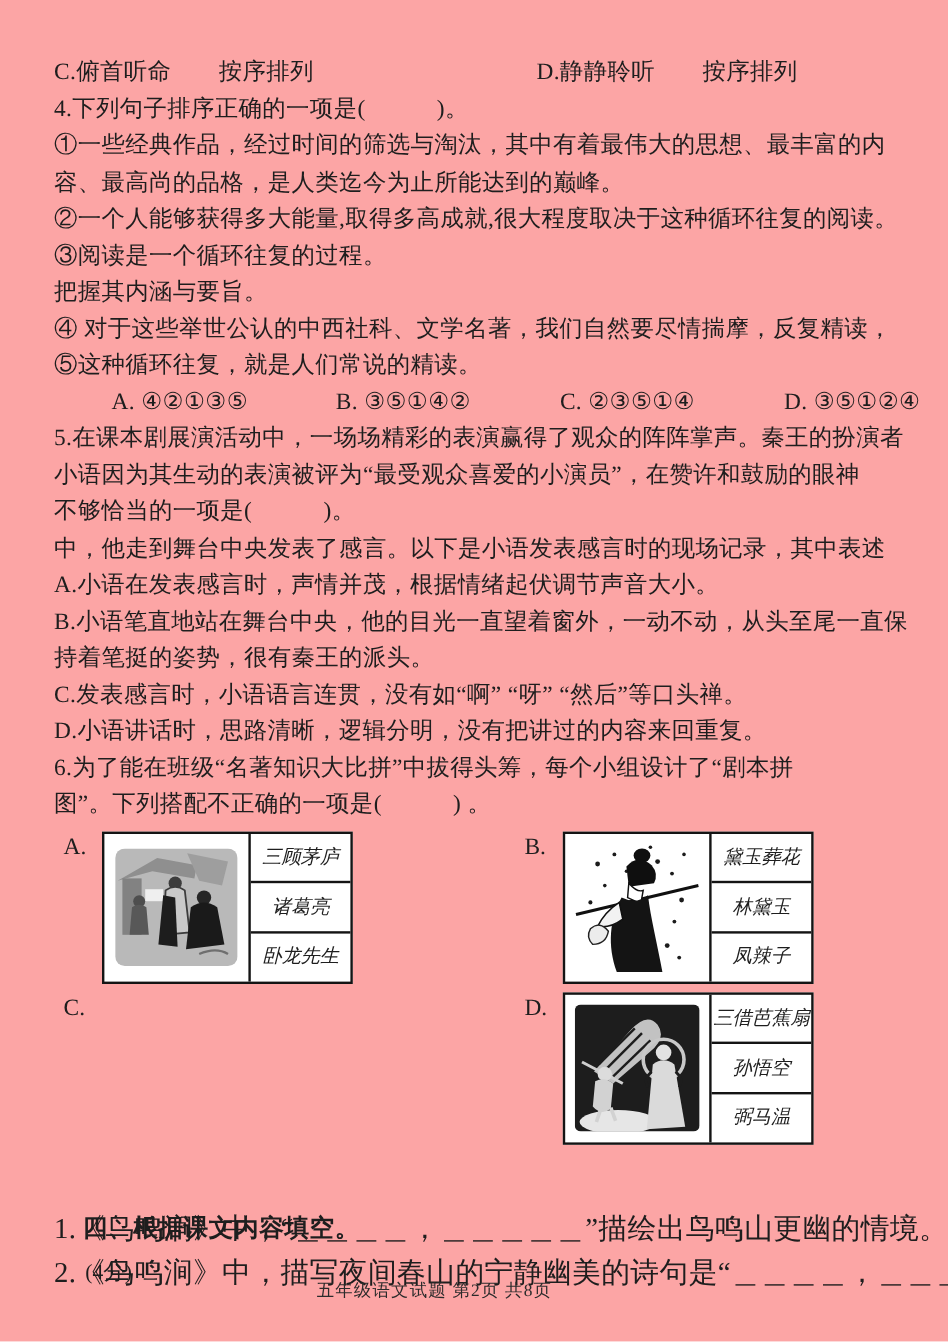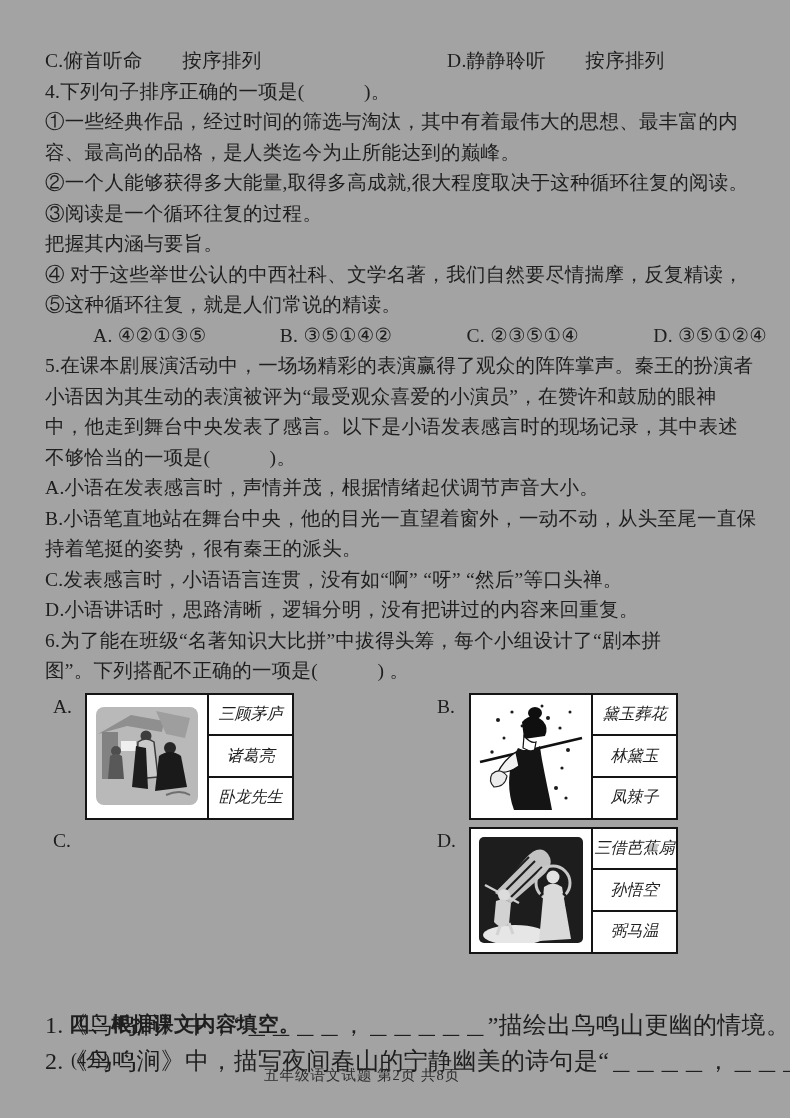--- a/index.html
+++ b/index.html
@@ -1,17 +1,17 @@
 <!DOCTYPE html>
 <html><head>
 <meta charset="utf-8">
 <style>
   html,body{margin:0;padding:0;background:#ffffff;}
   .page{
-    position:relative;width:790px;height:1118px;background:#a3a3a3;overflow:hidden;
+    position:relative;width:790px;height:1118px;background:#fca5a5;overflow:hidden;
     font-family:"Liberation Serif","DejaVu Serif",serif;color:#1e1e1e;
   }
   .content{position:absolute;left:45px;top:46px;width:722px;}
   .line{height:30.5px;line-height:30.5px;font-size:19.5px;letter-spacing:0.3px;white-space:pre;}
   .two-col{display:flex;}
   .two-col .col-c{display:inline-block;width:402px;}
   .opt-row{display:flex;margin-left:48px;}
   .opt-row span{display:inline-block;width:192px;}
   .opt-row span:last-child{width:auto;}
 
@@ -56,22 +56,22 @@
     <div class="line">⑤这种循环往复，就是人们常说的精读。</div>
     <div class="line opt-row">
       <span>A. ④②①③⑤</span>
       <span>B. ③⑤①④②</span>
       <span>C. ②③⑤①④</span>
       <span>D. ③⑤①②④</span>
     </div>
 
     <div class="line">5.在课本剧展演活动中，一场场精彩的表演赢得了观众的阵阵掌声。秦王的扮演者</div>
     <div class="line">小语因为其生动的表演被评为“最受观众喜爱的小演员”，在赞许和鼓励的眼神</div>
+    <div class="line">不够恰当的一项是(　　　)。</div>
     <div class="line">中，他走到舞台中央发表了感言。以下是小语发表感言时的现场记录，其中表述</div>
-    <div class="line">不够恰当的一项是(　　　)。</div>
     <div class="line">A.小语在发表感言时，声情并茂，根据情绪起伏调节声音大小。</div>
     <div class="line">B.小语笔直地站在舞台中央，他的目光一直望着窗外，一动不动，从头至尾一直保</div>
     <div class="line">持着笔挺的姿势，很有秦王的派头。</div>
     <div class="line">C.发表感言时，小语语言连贯，没有如“啊” “呀” “然后”等口头禅。</div>
     <div class="line">D.小语讲话时，思路清晰，逻辑分明，没有把讲过的内容来回重复。</div>
 
     <div class="line">6.为了能在班级“名著知识大比拼”中拔得头筹，每个小组设计了“剧本拼</div>
     <div class="line">图”。下列搭配不正确的一项是(　　　) 。</div>
 
     <div class="cards">

